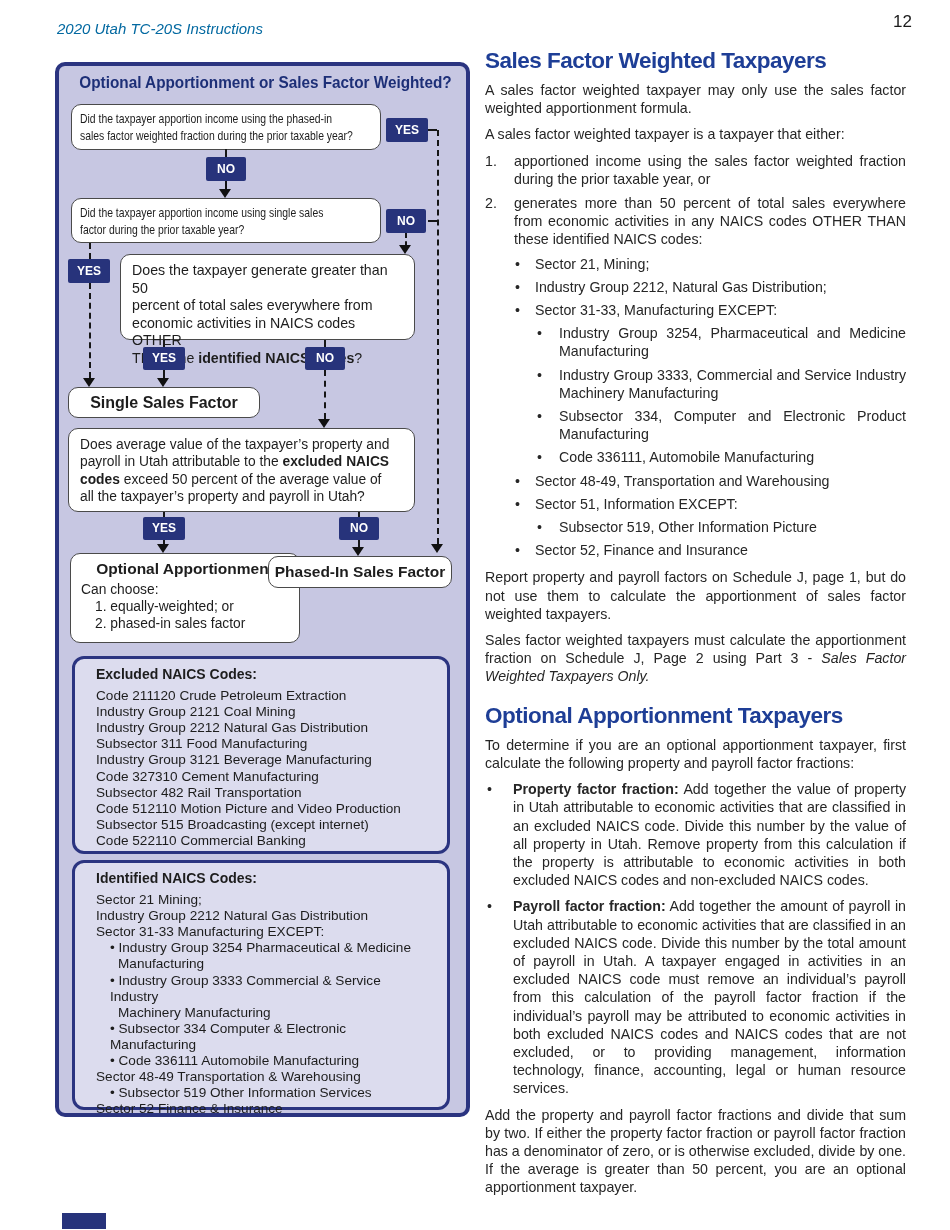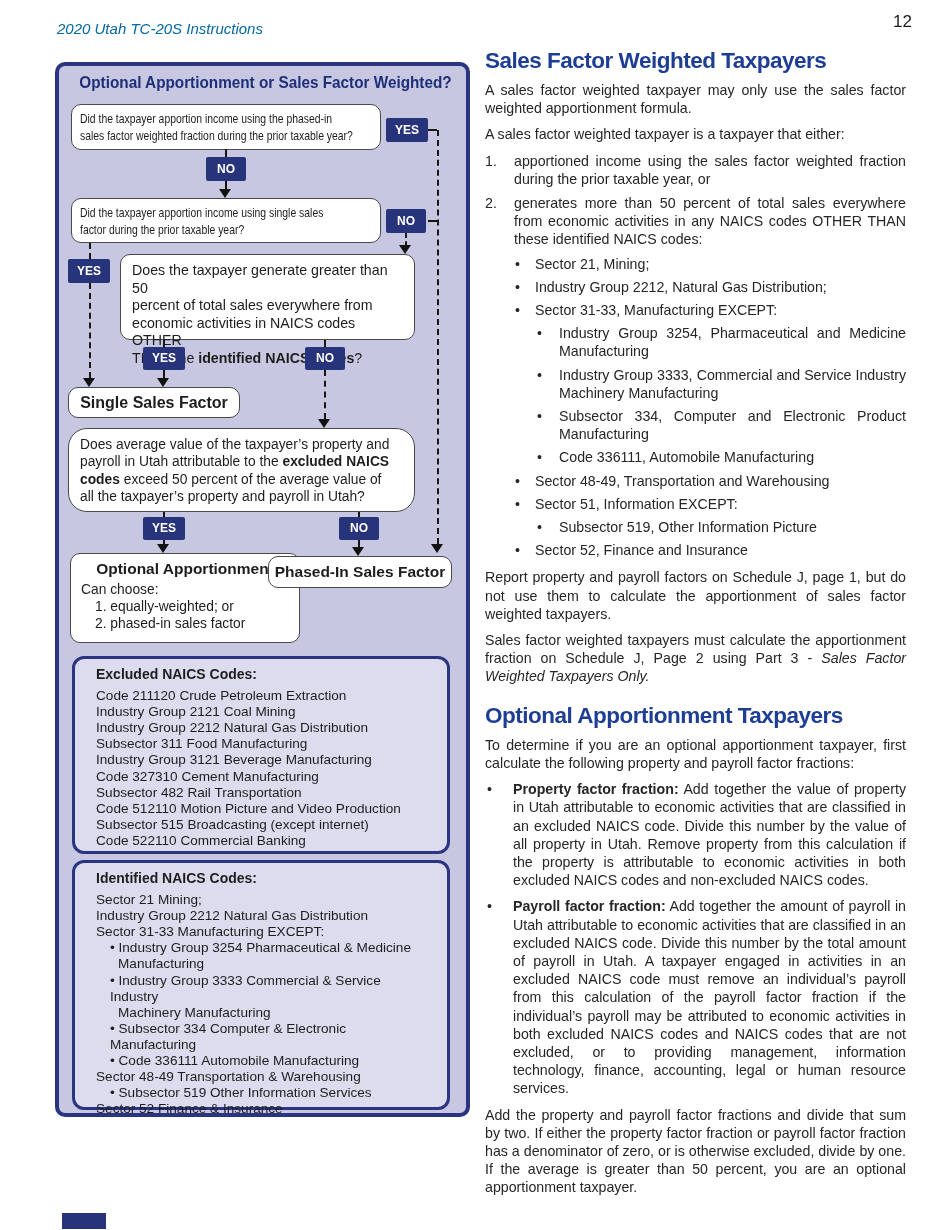--- a/index.html
+++ b/index.html
@@ -29,23 +29,23 @@
   #q1{left:12px;top:38px;width:310px;height:46px;padding:6px 8px;font-size:13px;line-height:16.5px;}
   #q1 .sq, #q2 .sq{display:inline-block;transform:scaleX(0.8);transform-origin:0 0;width:125%;}
   #yes1{left:327px;top:52px;width:42px;height:24px;line-height:24px;}
   #no1{left:147px;top:91px;width:40px;height:24px;line-height:24px;}
   #q2{left:12px;top:132px;width:310px;height:45px;padding:6px 8px;font-size:13px;line-height:16.5px;}
   #no2{left:327px;top:143px;width:40px;height:24px;line-height:24px;}
   #yes2{left:9px;top:193px;width:42px;height:24px;line-height:24px;}
   #q3{left:61px;top:188px;width:295px;height:86px;padding:7px 11px;font-size:14.2px;line-height:17.6px;}
   #yes3{left:84px;top:281px;width:42px;height:23px;line-height:23px;}
   #no3{left:246px;top:281px;width:40px;height:23px;line-height:23px;}
-  #single{left:9px;top:321px;width:172px;height:31px;font-weight:bold;font-size:16px;
+  #single{left:9px;top:321px;width:192px;height:31px;font-weight:bold;font-size:16px;
           text-align:center;line-height:29px;}
-  #q4{left:9px;top:362px;width:347px;height:84px;padding:7px 11px;font-size:13.8px;line-height:17.4px;border-radius:19px;}
+  #q4{left:9px;top:362px;width:347px;height:84px;padding:7px 11px;font-size:13.8px;line-height:17.4px;}
   #yes4{left:84px;top:451px;width:42px;height:23px;line-height:23px;}
   #no4{left:280px;top:451px;width:40px;height:23px;line-height:23px;}
   #optional{left:11px;top:487px;width:230px;height:90px;padding:4px 6px;font-size:13.8px;line-height:17px;}
   #optional .opt-title{text-align:center;font-weight:bold;font-size:15.5px;margin:2px 0 4px;}
   #optional .opt-l1{padding-left:4px;}
   #optional .opt-l2{padding-left:18px;}
   #phased{left:209px;top:490px;width:184px;height:32px;font-weight:bold;font-size:15.5px;
           text-align:center;line-height:30px;}
 
   

